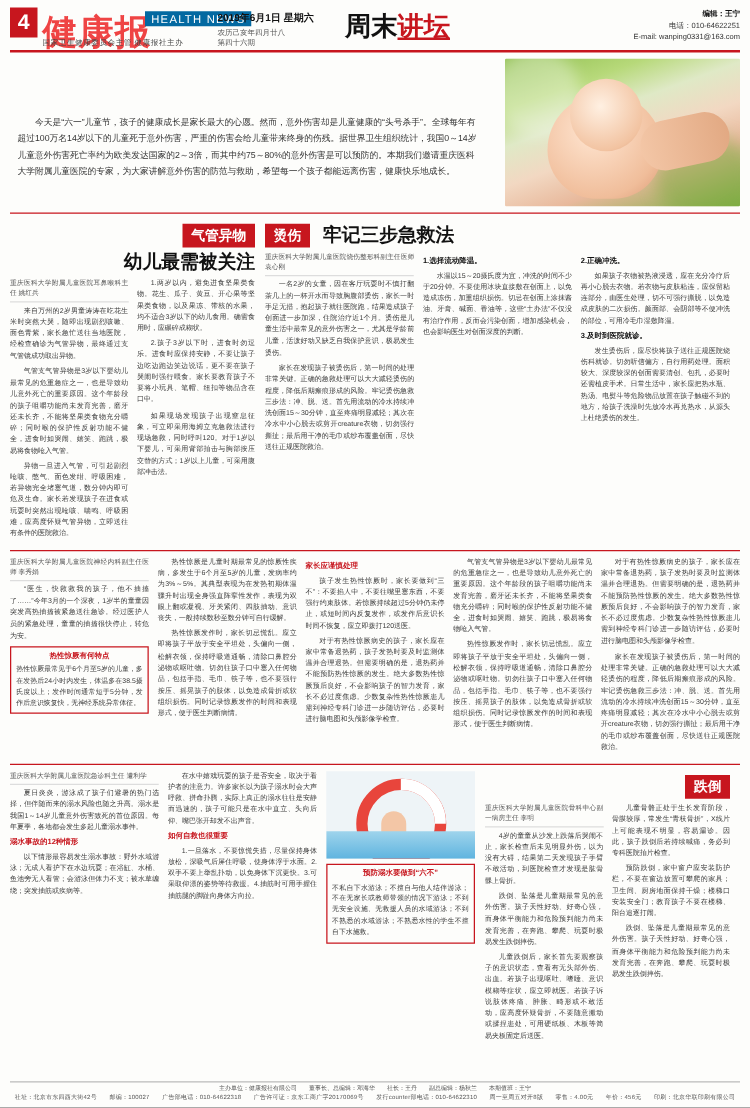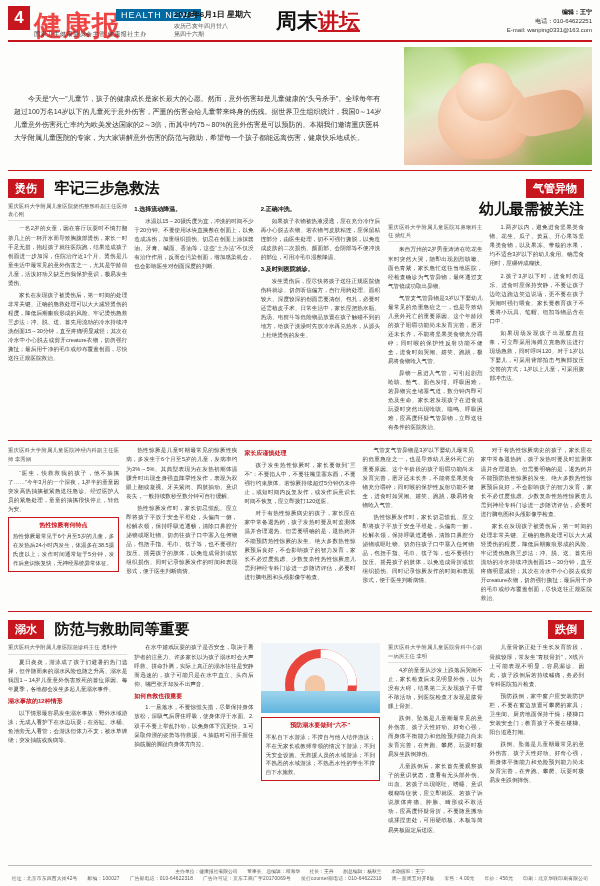--- a/index.html
+++ b/index.html
@@ -89,59 +89,59 @@
       <div class="baby"></div>
       <div class="head"></div>
       <div class="arm"></div>
     </div>
     <div class="hero-lead">今天是“六一”儿童节，孩子的健康成长是家长最大的心愿。然而，意外伤害却是儿童健康的“头号杀手”。全球每年有超过100万名14岁以下的儿童死于意外伤害，严重的伤害会给儿童带来终身的伤残。据世界卫生组织统计，我国0～14岁儿童意外伤害死亡率约为欧美发达国家的2～3倍，而其中约75～80%的意外伤害是可以预防的。本期我们邀请重庆医科大学附属儿童医院的专家，为大家讲解意外伤害的防范与救助，希望每一个孩子都能远离伤害，健康快乐地成长。</div>
   </div>
 
   <div class="redrule"></div>
 
   <div style="display:flex;gap:8px;">
+    <div style="width:196px;">
+      <div class="head-row right">
+        <span class="tag">气管异物</span>
+        <span class="htxt">幼儿最需被关注</span>
+      </div>
+      <div class="cols" style="margin-top:4px;">
+        <div class="col">
+          <div class="byline">重庆医科大学附属儿童医院耳鼻喉科主任 姚红兵</div>
+          <p>来自万州的2岁男童涛涛在吃花生米时突然大哭，随即出现剧烈咳嗽、面色青紫，家长急忙送往当地医院，经检查确诊为气管异物，最终通过支气管镜成功取出异物。</p>
+          <p>气管支气管异物是3岁以下婴幼儿最常见的危重急症之一，也是导致幼儿意外死亡的重要原因。这个年龄段的孩子咀嚼功能尚未发育完善，磨牙还未长齐，不能将坚果类食物充分嚼碎；同时喉的保护性反射功能不健全，进食时如哭闹、嬉笑、跑跳，极易将食物呛入气管。</p>
+          <p>异物一旦进入气管，可引起剧烈呛咳、憋气、面色发绀、呼吸困难，若异物完全堵塞气道，数分钟内即可危及生命。家长若发现孩子在进食或玩耍时突然出现呛咳、喘鸣、呼吸困难，应高度怀疑气管异物，立即送往有条件的医院救治。</p>
+        </div>
+        <div class="col">
+          <p>1.两岁以内，避免进食坚果类食物。花生、瓜子、黄豆、开心果等坚果类食物，以及果冻、带核的水果，均不适合3岁以下的幼儿食用。确需食用时，应碾碎成糊状。</p>
+          <p>2.孩子3岁以下时，进食时勿逗乐。进食时应保持安静，不要让孩子边吃边跑边笑边说话，更不要在孩子哭闹时强行喂食。家长要教育孩子不要将小玩具、笔帽、纽扣等物品含在口中。</p>
+          <p>如果现场发现孩子出现窒息征象，可立即采用海姆立克急救法进行现场急救，同时呼叫120。对于1岁以下婴儿，可采用背部拍击与胸部按压交替的方式；1岁以上儿童，可采用腹部冲击法。</p>
+        </div>
+      </div>
+    </div>
     <div style="width:372px;">
       <div class="head-row">
         <span class="tag">烫伤</span>
         <span class="htxt">牢记三步急救法</span>
       </div>
       <div class="cols">
         <div class="col">
           <div class="byline">重庆医科大学附属儿童医院烧伤整形科副主任医师 袁心刚</div>
           <p>一名2岁的女童，因在客厅玩耍时不慎打翻茶几上的一杯开水而导致胸腹部烫伤，家长一时手足无措，抱起孩子就往医院跑，结果造成孩子创面进一步加深，住院治疗近1个月。烫伤是儿童生活中最常见的意外伤害之一，尤其是学龄前儿童，活泼好动又缺乏自我保护意识，极易发生烫伤。</p>
           <p>家长在发现孩子被烫伤后，第一时间的处理非常关键。正确的急救处理可以大大减轻烫伤的程度，降低后期瘢痕形成的风险。牢记烫伤急救三步法：冲、脱、送。首先用流动的冷水持续冲洗创面15～30分钟，直至疼痛明显减轻；其次在冷水中小心脱去或剪开creature衣物，切勿强行撕扯；最后用干净的毛巾或纱布覆盖创面，尽快送往正规医院救治。</p>
         </div>
         <div class="col">
           <div class="sub">1.选择流动降温。</div>
           <p>水温以15～20摄氏度为宜，冲洗的时间不少于20分钟。不要使用冰块直接敷在创面上，以免造成冻伤，加重组织损伤。切忌在创面上涂抹酱油、牙膏、碱面、香油等，这些“土办法”不仅没有治疗作用，反而会污染创面，增加感染机会，也会影响医生对创面深度的判断。</p>
         </div>
         <div class="col">
           <div class="sub">2.正确冲洗。</div>
           <p>如果孩子衣物被热液浸透，应在充分冷疗后再小心脱去衣物。若衣物与皮肤粘连，应保留粘连部分，由医生处理，切不可强行撕脱，以免造成皮肤的二次损伤。颜面部、会阴部等不便冲洗的部位，可用冷毛巾湿敷降温。</p>
           <div class="sub">3.及时到医院就诊。</div>
           <p>发生烫伤后，应尽快将孩子送往正规医院烧伤科就诊。切勿听信偏方，自行用药处理。面积较大、深度较深的创面需要清创、包扎，必要时还需植皮手术。日常生活中，家长应把热水瓶、热汤、电熨斗等危险物品放置在孩子触碰不到的地方，给孩子洗澡时先放冷水再兑热水，从源头上杜绝烫伤的发生。</p>
-        </div>
-      </div>
-    </div>
-    <div style="width:196px;">
-      <div class="head-row right">
-        <span class="tag">气管异物</span>
-        <span class="htxt">幼儿最需被关注</span>
-      </div>
-      <div class="cols" style="margin-top:4px;">
-        <div class="col">
-          <div class="byline">重庆医科大学附属儿童医院耳鼻喉科主任 姚红兵</div>
-          <p>来自万州的2岁男童涛涛在吃花生米时突然大哭，随即出现剧烈咳嗽、面色青紫，家长急忙送往当地医院，经检查确诊为气管异物，最终通过支气管镜成功取出异物。</p>
-          <p>气管支气管异物是3岁以下婴幼儿最常见的危重急症之一，也是导致幼儿意外死亡的重要原因。这个年龄段的孩子咀嚼功能尚未发育完善，磨牙还未长齐，不能将坚果类食物充分嚼碎；同时喉的保护性反射功能不健全，进食时如哭闹、嬉笑、跑跳，极易将食物呛入气管。</p>
-          <p>异物一旦进入气管，可引起剧烈呛咳、憋气、面色发绀、呼吸困难，若异物完全堵塞气道，数分钟内即可危及生命。家长若发现孩子在进食或玩耍时突然出现呛咳、喘鸣、呼吸困难，应高度怀疑气管异物，立即送往有条件的医院救治。</p>
-        </div>
-        <div class="col">
-          <p>1.两岁以内，避免进食坚果类食物。花生、瓜子、黄豆、开心果等坚果类食物，以及果冻、带核的水果，均不适合3岁以下的幼儿食用。确需食用时，应碾碎成糊状。</p>
-          <p>2.孩子3岁以下时，进食时勿逗乐。进食时应保持安静，不要让孩子边吃边跑边笑边说话，更不要在孩子哭闹时强行喂食。家长要教育孩子不要将小玩具、笔帽、纽扣等物品含在口中。</p>
-          <p>如果现场发现孩子出现窒息征象，可立即采用海姆立克急救法进行现场急救，同时呼叫120。对于1岁以下婴儿，可采用背部拍击与胸部按压交替的方式；1岁以上儿童，可采用腹部冲击法。</p>
         </div>
       </div>
     </div>
   </div>
 
   <div class="redrule"></div>
 
   <div class="cols">
     <div class="col">
       <div class="byline">重庆医科大学附属儿童医院神经内科副主任医师 李秀娟</div>
@@ -167,24 +167,20 @@
     <div class="col">
       <p>对于有热性惊厥病史的孩子，家长应在家中常备退热药，孩子发热时要及时监测体温并合理退热。但需要明确的是，退热药并不能预防热性惊厥的发生。绝大多数热性惊厥预后良好，不会影响孩子的智力发育，家长不必过度焦虑。少数复杂性热性惊厥患儿需到神经专科门诊进一步随访评估，必要时进行脑电图和头颅影像学检查。</p>
       <p>家长在发现孩子被烫伤后，第一时间的处理非常关键。正确的急救处理可以大大减轻烫伤的程度，降低后期瘢痕形成的风险。牢记烫伤急救三步法：冲、脱、送。首先用流动的冷水持续冲洗创面15～30分钟，直至疼痛明显减轻；其次在冷水中小心脱去或剪开creature衣物，切勿强行撕扯；最后用干净的毛巾或纱布覆盖创面，尽快送往正规医院救治。</p>
     </div>
   </div>
 
   <div class="redrule"></div>
 
   <div style="display:flex;gap:8px;">
     <div style="width:372px;">
-      <div class="head-row">
-        <span class="tag">溺水</span>
-        <span class="htxt">防范与救助同等重要</span>
-      </div>
       <div class="cols">
         <div class="col">
           <div class="byline">重庆医科大学附属儿童医院急诊科主任 遭利学</div>
           <p>夏日炎炎，游泳成了孩子们避暑的热门选择，但伴随而来的溺水风险也随之升高。溺水是我国1～14岁儿童意外伤害致死的首位原因。每年夏季，各地都会发生多起儿童溺水事件。</p>
           <div class="redsub">溺水事故的12种情形</div>
           <p>以下情形最容易发生溺水事故：野外水域游泳；无成人看护下在水边玩耍；在浴缸、水桶、鱼池旁无人看管；会游泳但体力不支；被水草缠绕；突发抽筋或疾病等。</p>
         </div>
         <div class="col">
           <p>在水中嬉戏玩耍的孩子是否安全，取决于看护者的注意力。许多家长以为孩子溺水时会大声呼救、拼命扑腾，实际上真正的溺水往往是安静而迅速的，孩子可能只是在水中直立、头向后仰、嘴巴张开却发不出声音。</p>
           <div class="redsub">如何自救也很重要</div>

